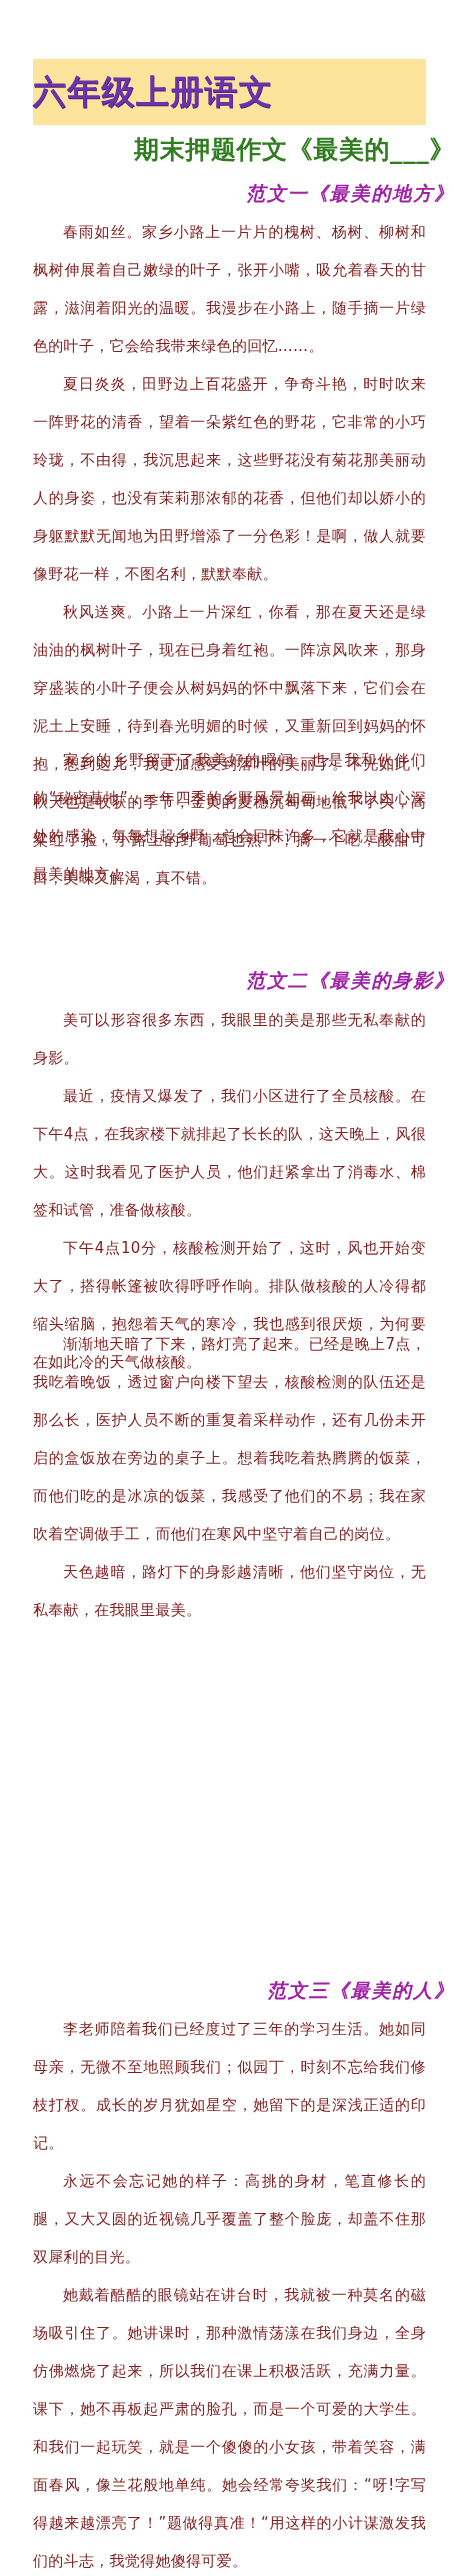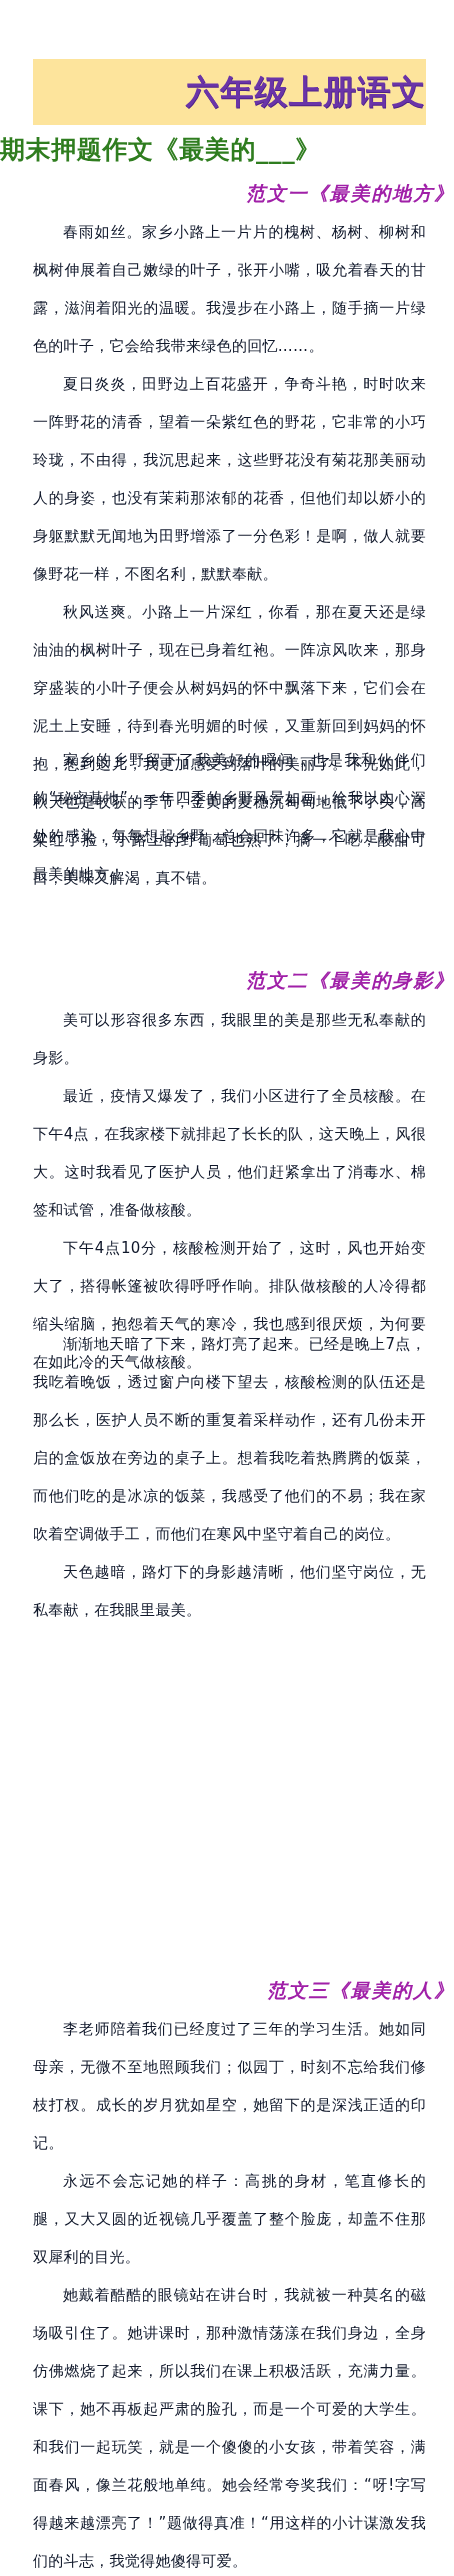--- a/index.html
+++ b/index.html
@@ -1,30 +1,30 @@
 <!DOCTYPE html>
 <html style="font-size:10px"><head>
   <meta charset="utf-8">
   <style>
     html, body { margin: 0; padding: 0; background: #ffffff; }
     body { width: 455px; height: 2576px; position: relative; overflow: hidden;
            font-family: "DejaVu Sans", "Liberation Sans", sans-serif; color: #111111; }
     .page { position: absolute; left: 0; top: 0; width: 455px; height: 2576px; }
     .title-band { position: absolute; left: 33px; top: 59px; width: 393px; height: 66px;
-                  background: #fde49c; display: flex; align-items: center; justify-content: flex-end; }
+                  background: #fde49c; display: flex; align-items: center; justify-content: flex-start; }
     .title-text { font-size: 33px; font-weight: bold; color: #6a34a8; letter-spacing: 1.3px;
                   text-shadow: 0.6px 0.6px 0 #4e2188; }
-    .subtitle { position: absolute; left: 0; width: 455px; top: 133px; text-align: left;
+    .subtitle { position: absolute; left: 0; width: 455px; top: 133px; text-align: right;
                 font-size: 25px; font-weight: bold; color: #2f7d1f; letter-spacing: 0.6px; }
     .section-heading { position: absolute; left: 0; width: 455px; text-align: right;
                        font-family: "DejaVu Serif", "Liberation Serif", serif;
                        font-size: 19px; font-weight: bold; font-style: italic; color: #a020a8; letter-spacing: 1.9px; }
     .block { position: absolute; left: 33px; width: 393px; }
     .para { margin: 0; font-size: 15px; line-height: 38px; text-align: justify;
-            text-indent: 2em; color: #0f172a; letter-spacing: 0.3px; }
+            text-indent: 2em; color: #7f1d1d; letter-spacing: 0.3px; }
   </style>
 </head>
 <body>
 
 <div class="page">
 
   <div class="title-band">
     <span class="title-text">六年级上册语文</span>
   </div>
 

